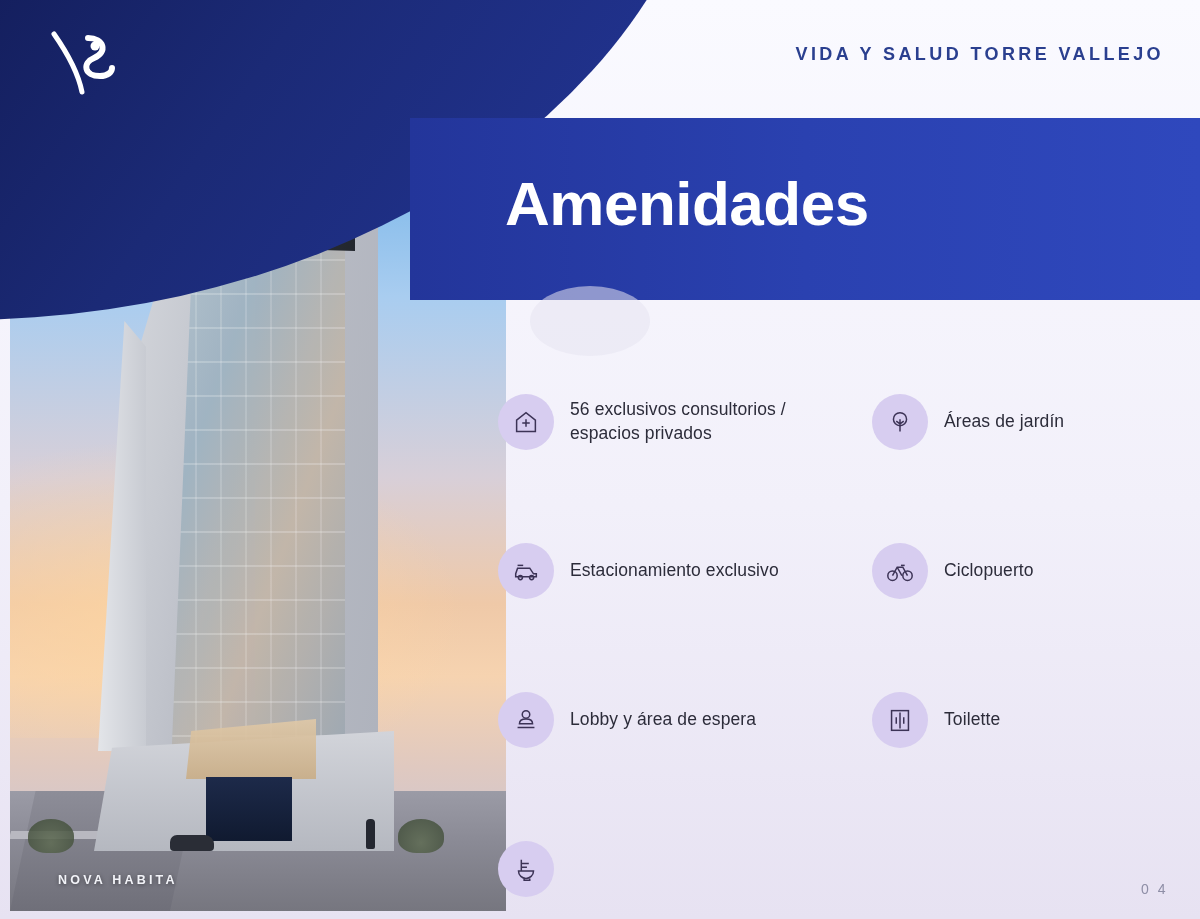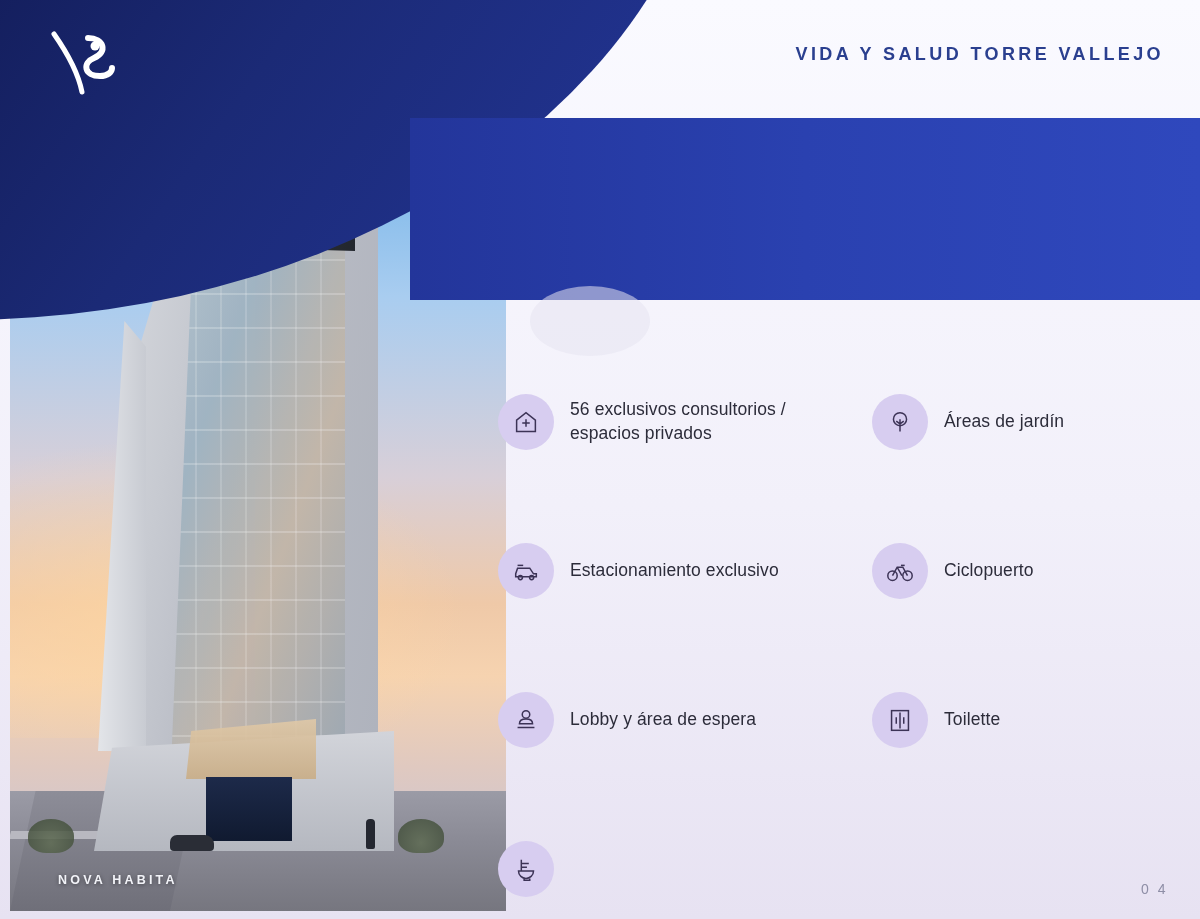--- a/index.html
+++ b/index.html
@@ -230,20 +230,21 @@
   <div class="logo">
     <svg viewBox="0 0 70 72" width="70" height="72" aria-hidden="true">
       <path d="M6 6 C20 26, 30 44, 34 64" stroke="#ffffff" stroke-width="5" fill="none" stroke-linecap="round"></path>
       <path d="M40 10 C56 10, 60 24, 46 30 C34 35, 36 48, 52 48 C60 48, 64 44, 64 40" stroke="#ffffff" stroke-width="6" fill="none" stroke-linecap="round"></path>
       <circle cx="47" cy="18" r="4.5" fill="#ffffff"></circle>
     </svg>
   </div>
 
   <div class="brand-line">VIDA Y SALUD TORRE VALLEJO</div>
 
+  <h1 class="slide-title">Amenidades</h1>
 
   <div class="amenities">
 
     <div class="amenity">
       <span class="badge">
         <svg viewBox="0 0 32 32" width="30" height="30" fill="none" stroke="#3c3356" stroke-width="1.6">
           <path d="M6 14 L16 6 L26 14 V26 H6 Z"></path>
           <path d="M16 13 V21 M12 17 H20"></path>
         </svg>
       </span>

